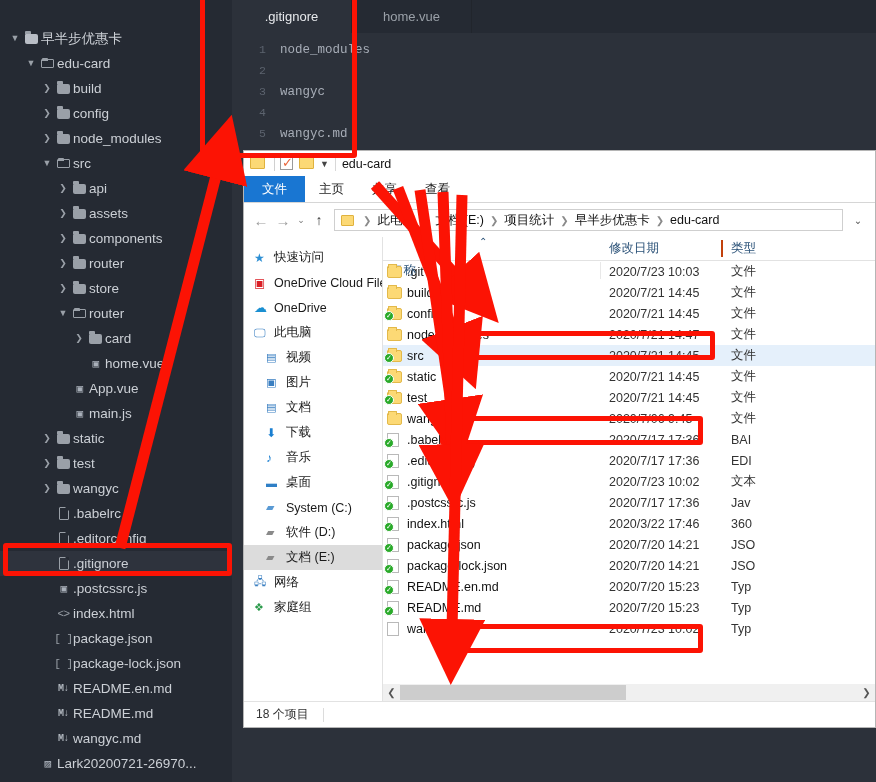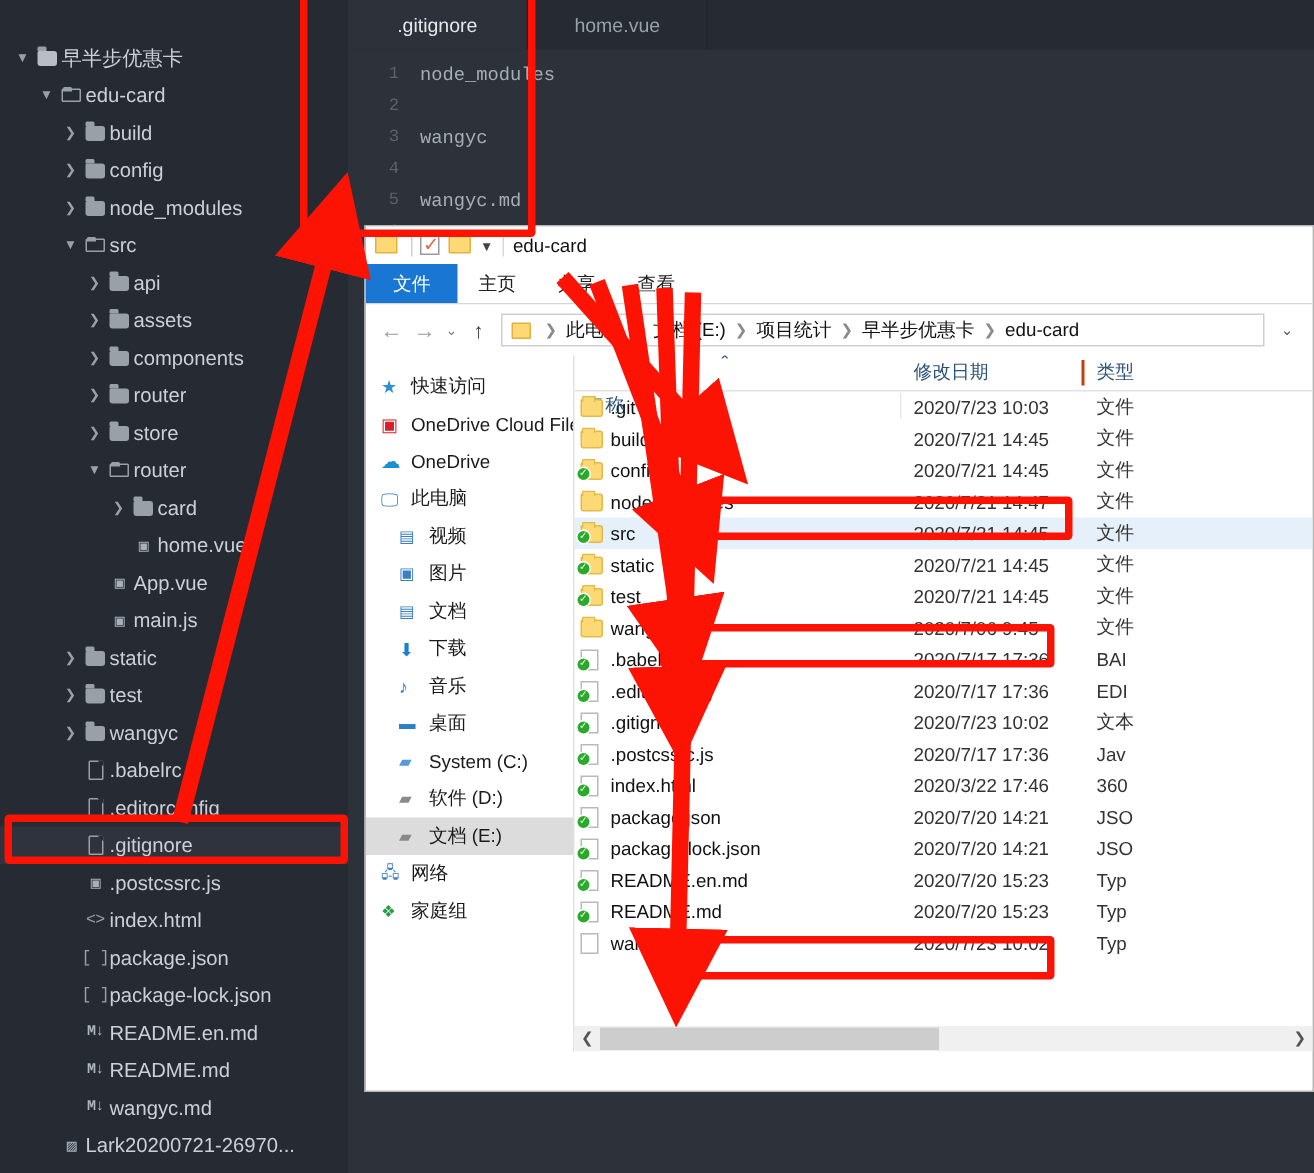--- a/index.html
+++ b/index.html
@@ -684,20 +684,24 @@
         </div>
       <div id="hscroll">
         <div class="sarrow">❮</div>
         <div id="sthumb"></div>
         <div id="strack"></div>
         <div class="sarrow">❯</div>
       </div>
     </div>
   </div>
 
+  <div id="status">
+    <span>18 个项目</span>
+    <span class="divider"></span>
+  </div>
 </div>
 
 <div id="annos">
     <div class="anno" style="left: 200px; top: -6px; width: 157px; height: 164px; border-color: rgb(252, 19, 4);"></div>
     <div class="anno" style="left: 3px; top: 543px; width: 229px; height: 33px; border-color: rgb(252, 19, 4);"></div>
     <div class="anno" style="left: 440px; top: 331px; width: 275px; height: 29px; border-color: rgb(252, 19, 4);"></div>
     <div class="anno" style="left: 440px; top: 416px; width: 263px; height: 29px; border-color: rgb(252, 19, 4);"></div>
     <div class="anno" style="left: 440px; top: 624px; width: 263px; height: 29px; border-color: rgb(252, 19, 4);"></div>
   </div>
 <svg class="annosvg">

